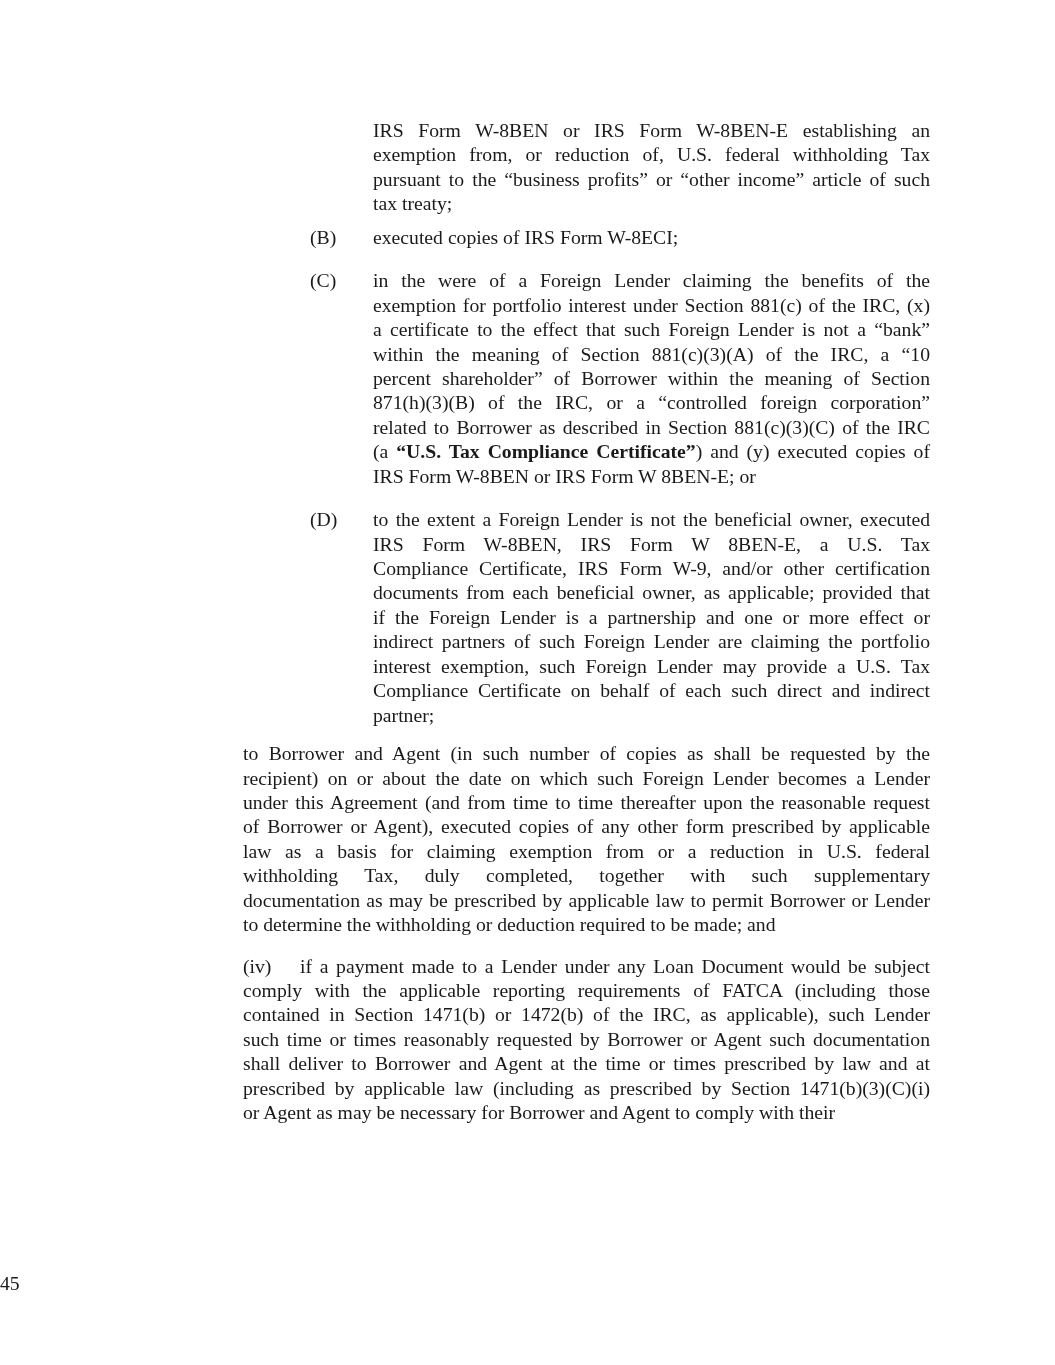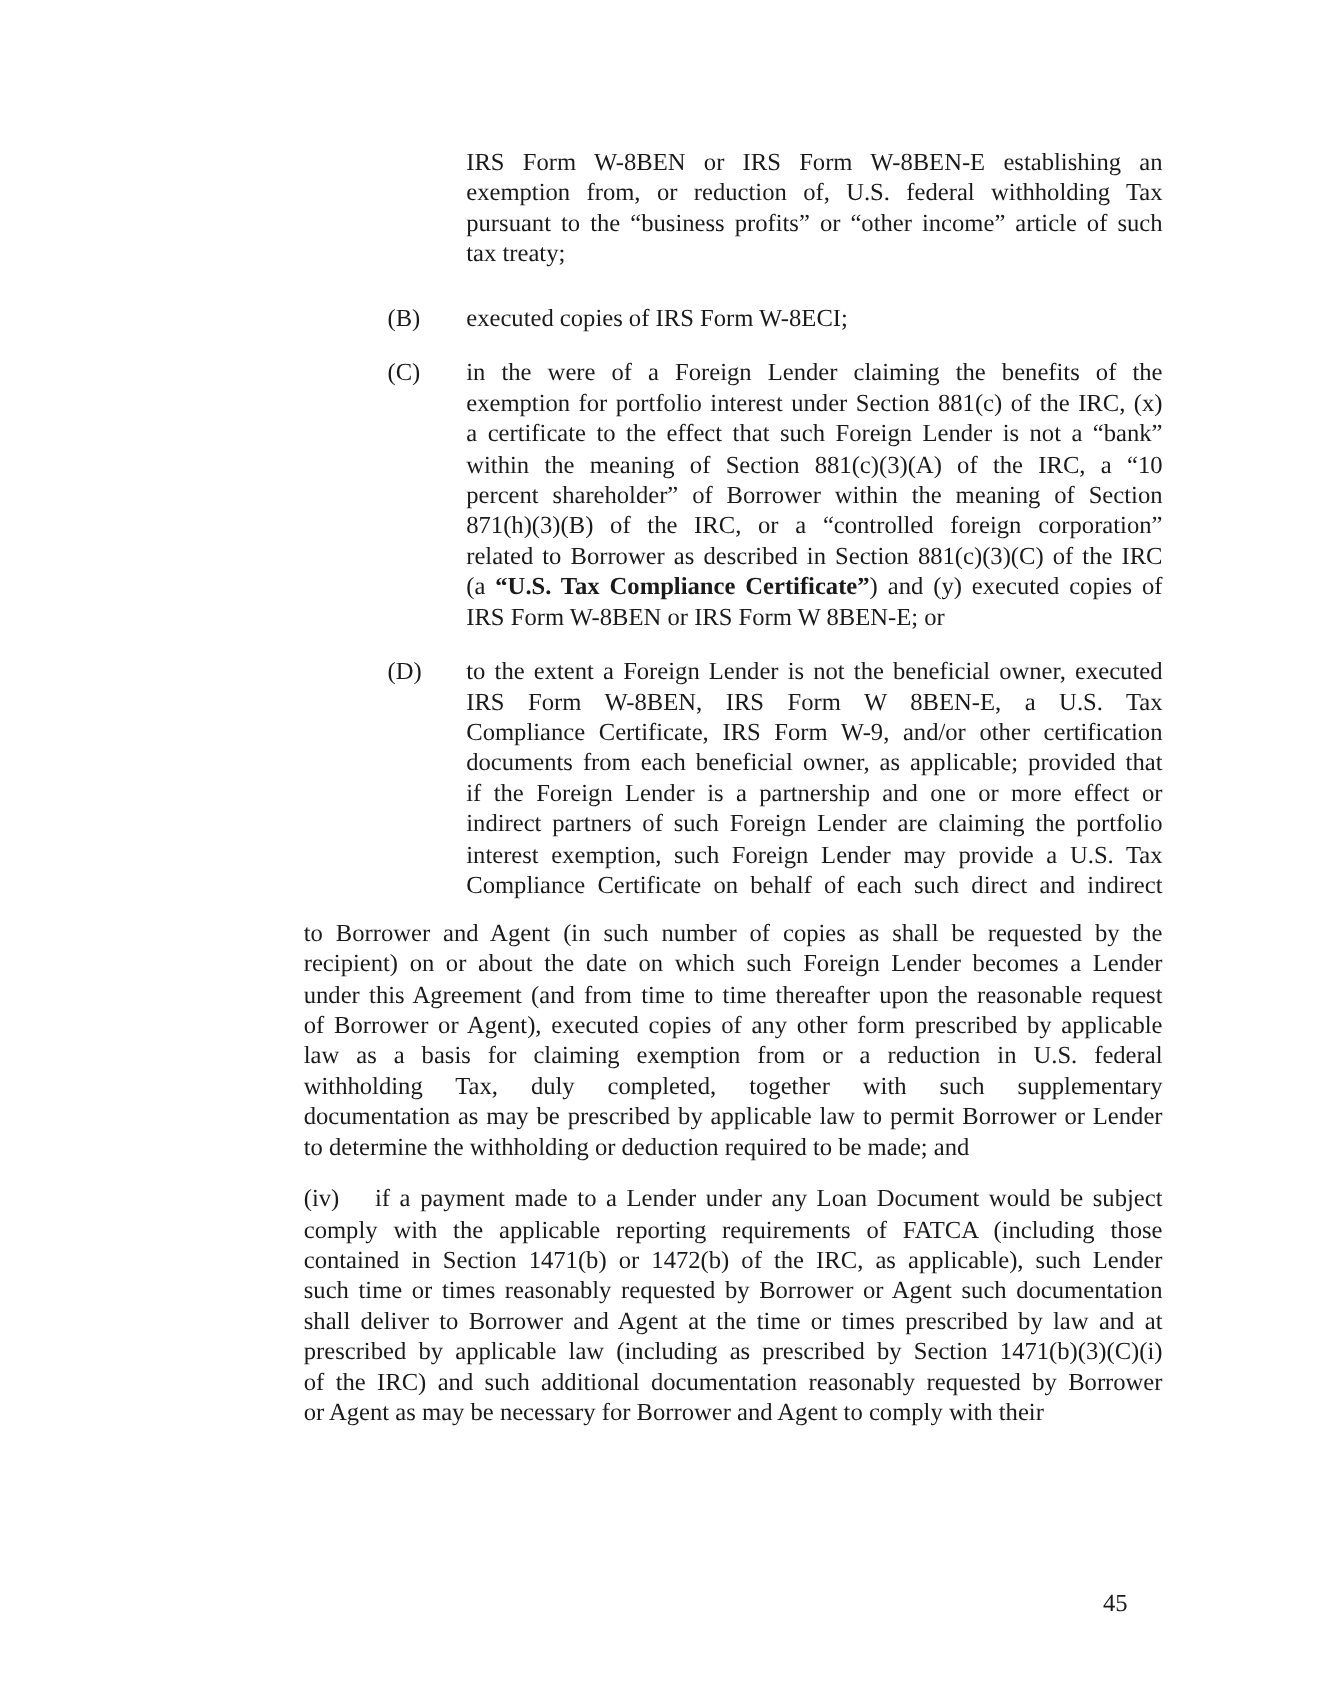--- a/index.html
+++ b/index.html
@@ -31,30 +31,30 @@
     left: -63px;
     top: 0;
   }
   .line {
     text-align: justify;
     text-align-last: justify;
   }
   .line.last { text-align-last: left; font-family: Liberation Serif, serif; }
   .b { font-weight: bold; }
   .plabel { display: inline-block; width: 57px; }
-  .mb23 { margin-bottom: 27px; }
+  .mb23 { margin-bottom: 9px; }
   .mb19 { margin-bottom: 19px; }
   .mb14 { margin-bottom: 14px; }
   .mb17 { margin-bottom: 17px; }
   .pageno {
     position: absolute;
     top: 1271px;
     left: 0;
     width: 902px;
-    text-align: right;
+    text-align: left;
   }
 </style>
 </head>
 <body>
 
 <div class="page">
   <div class="content">
 
     <div class="block sub-body mb23">
         <div class="line"><span>IRS Form W-8BEN or IRS Form W-8BEN-E establishing an</span></div>
@@ -89,20 +89,21 @@
       <span class="sub-label">(D)</span>
       <div>
           <div class="line"><span>to the extent a Foreign Lender is not the beneficial owner, executed</span></div>
           <div class="line"><span>IRS Form W-8BEN, IRS Form W 8BEN-E, a U.S. Tax</span></div>
           <div class="line"><span>Compliance Certificate, IRS Form W-9, and/or other certification</span></div>
           <div class="line"><span>documents from each beneficial owner, as applicable; provided that</span></div>
           <div class="line"><span>if the Foreign Lender is a partnership and one or more effect or</span></div>
           <div class="line"><span>indirect partners of such Foreign Lender are claiming the portfolio</span></div>
           <div class="line"><span>interest exemption, such Foreign Lender may provide a U.S. Tax</span></div>
           <div class="line"><span>Compliance Certificate on behalf of each such direct and indirect</span></div>
+          <div class="line last"><span>partner;</span></div>
         </div>
     </div>
 
     <div class="block mb17">
         <div class="line"><span>to Borrower and Agent (in such number of copies as shall be requested by the</span></div>
         <div class="line"><span>recipient) on or about the date on which such Foreign Lender becomes a Lender</span></div>
         <div class="line"><span>under this Agreement (and from time to time thereafter upon the reasonable request</span></div>
         <div class="line"><span>of Borrower or Agent), executed copies of any other form prescribed by applicable</span></div>
         <div class="line"><span>law as a basis for claiming exemption from or a reduction in U.S. federal</span></div>
         <div class="line"><span>withholding Tax, duly completed, together with such supplementary</span></div>
@@ -110,20 +111,19 @@
         <div class="line last"><span>to determine the withholding or deduction required to be made; and</span></div>
       </div>
 
     <div class="block">
         <div class="line"><span class="plabel">(iv)</span><span>if a payment made to a Lender under any Loan Document would be subject</span></div>
         <div class="line"><span>comply with the applicable reporting requirements of FATCA (including those</span></div>
         <div class="line"><span>contained in Section 1471(b) or 1472(b) of the IRC, as applicable), such Lender</span></div>
         <div class="line"><span>such time or times reasonably requested by Borrower or Agent such documentation</span></div>
         <div class="line"><span>shall deliver to Borrower and Agent at the time or times prescribed by law and at</span></div>
         <div class="line"><span>prescribed by applicable law (including as prescribed by Section 1471(b)(3)(C)(i)</span></div>
-        <div class="line"><span>of the IRC) and such additional documentation reasonably requested by Borrower</span></div>
         <div class="line last"><span>or Agent as may be necessary for Borrower and Agent to comply with their</span></div>
       </div>
 
   </div>
 
   <div class="pageno">45</div>
 </div>
 
 </body></html>

